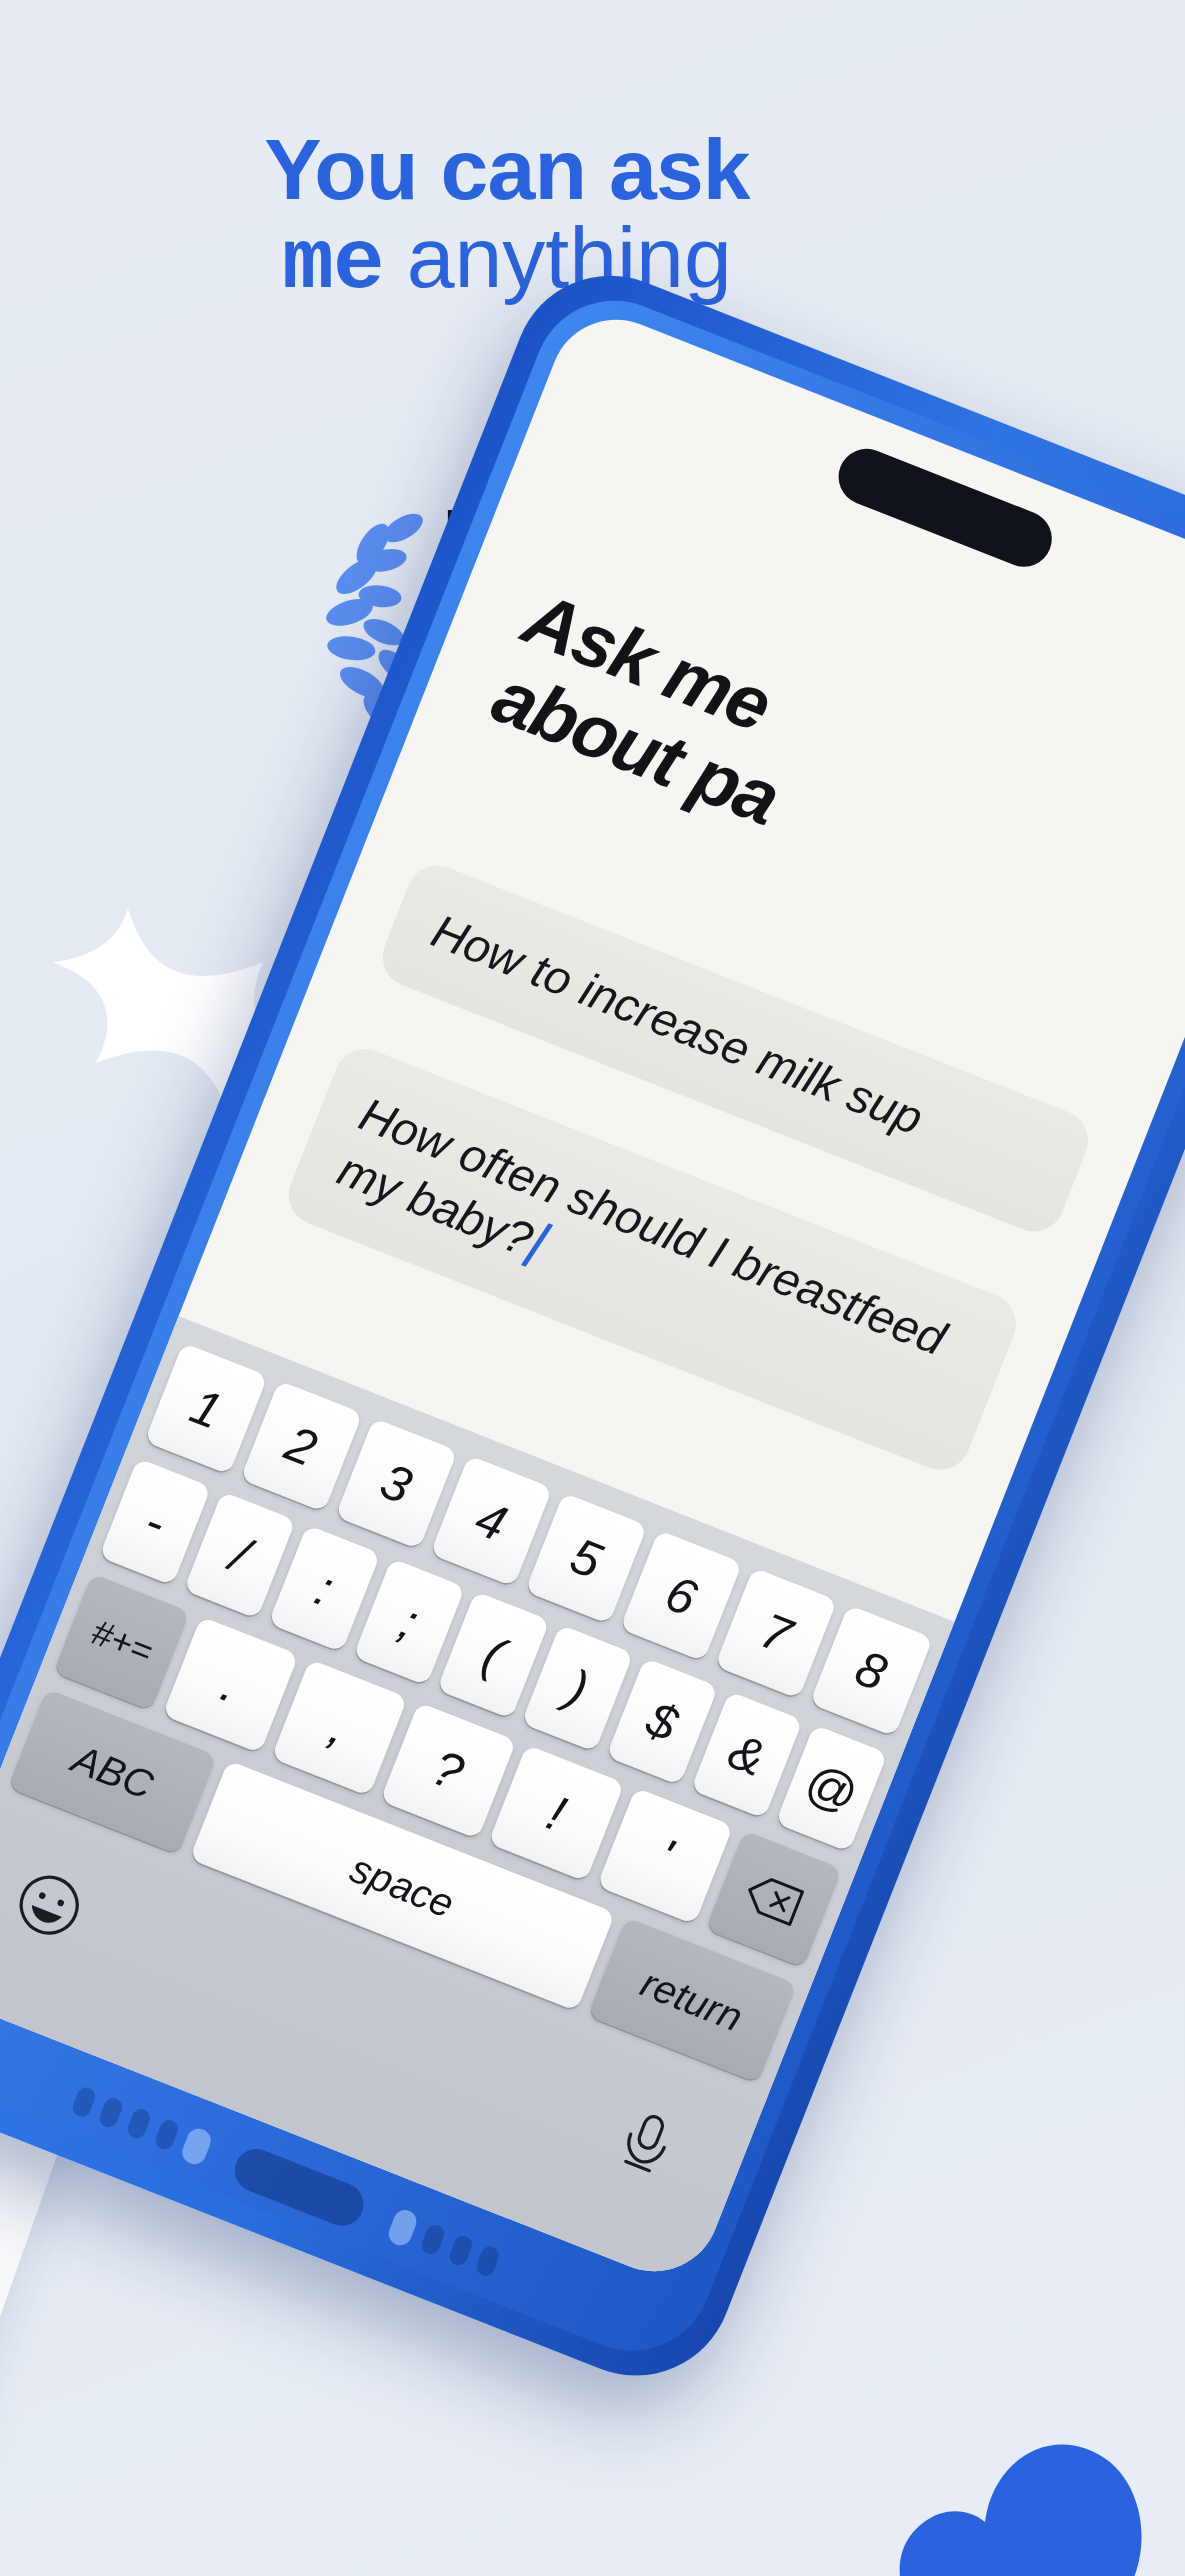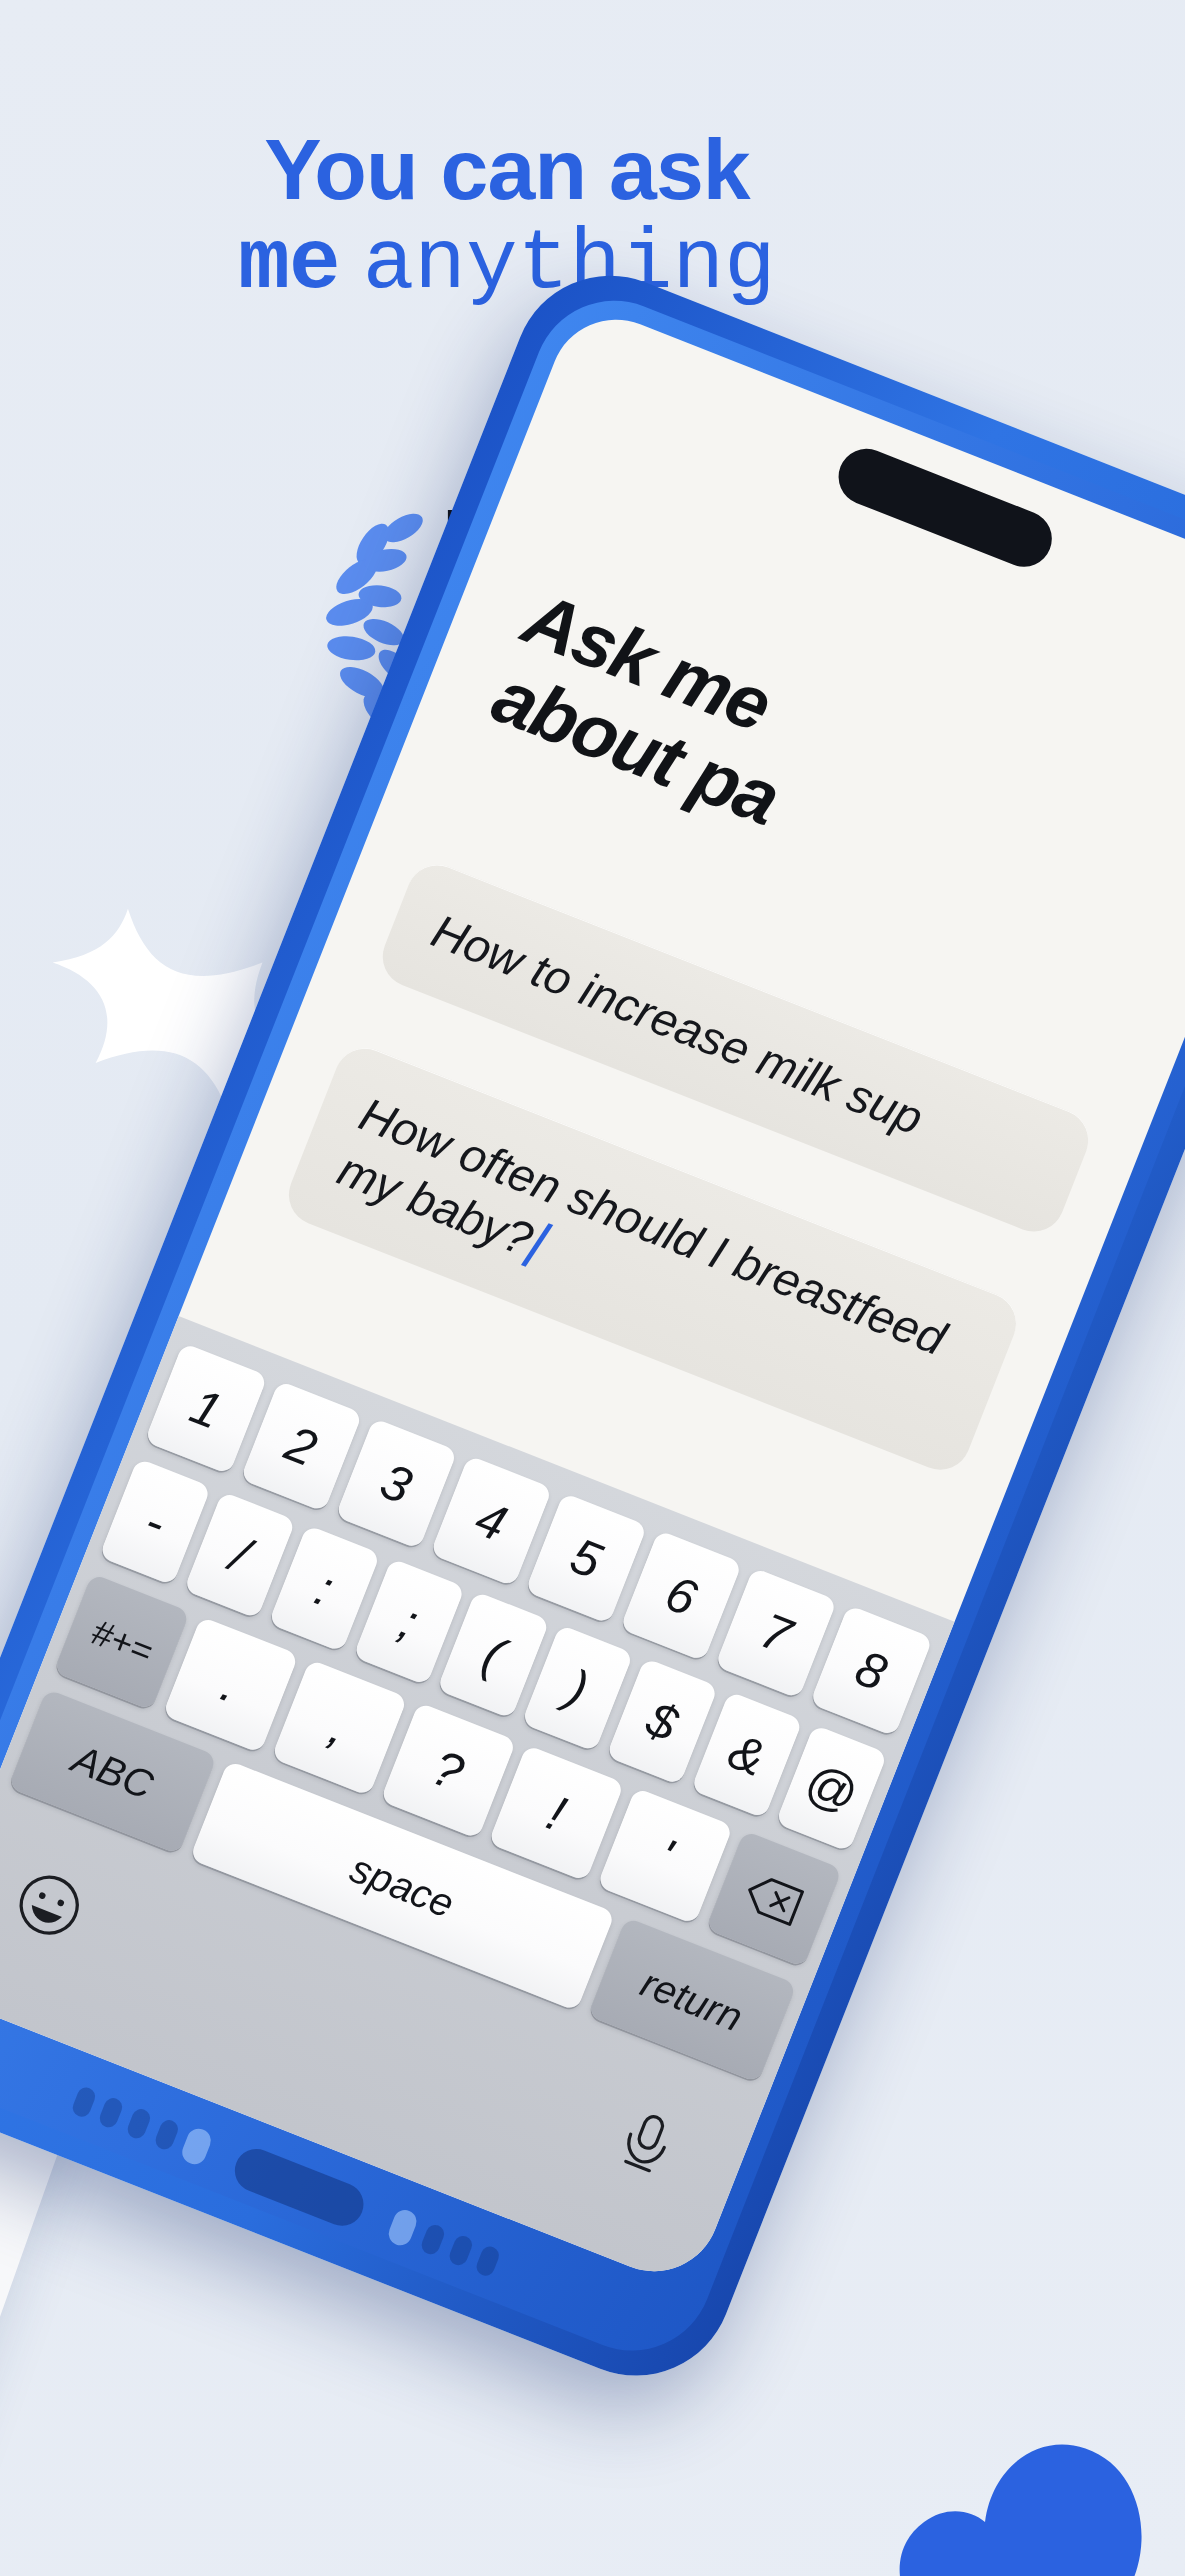--- a/index.html
+++ b/index.html
@@ -9,21 +9,21 @@
     background:#e6ebf3;
     position:relative;
   }
   .stage { position:absolute; inset:0; overflow:hidden; background:linear-gradient(160deg,#e7ecf4 0%,#e4eaf3 45%,#e8edf5 100%); }
 
   
   .headline { position:absolute; top:126px; left:0; width:1014px; text-align:center; line-height:1.02; z-index:6; }
   .hl-line { display:block; color:#2b62e0; font-size:86px; letter-spacing:-0.9px; }
   .hl-l1 { font-weight:700; }
   .w-bold { font-weight:700;font-family:Liberation Mono, monospace; }
-  .w-light { font-weight:300; letter-spacing:0px;font-family:Liberation Mono, monospace; }
+  .w-light { font-weight:300; letter-spacing:0px; }
 
   
   .badge { position:absolute; top:458px; left:310px; width:377px; height:314px; z-index:6; }
   .badge svg { position:absolute; inset:0; }
   .badge-text {
     position:absolute; top:45px; left:83px; width:212px;
     text-align:center; color:#0e0f12; font-size:32px; font-weight:700;
     line-height:1.18; letter-spacing:-0.4px;
   }
 

